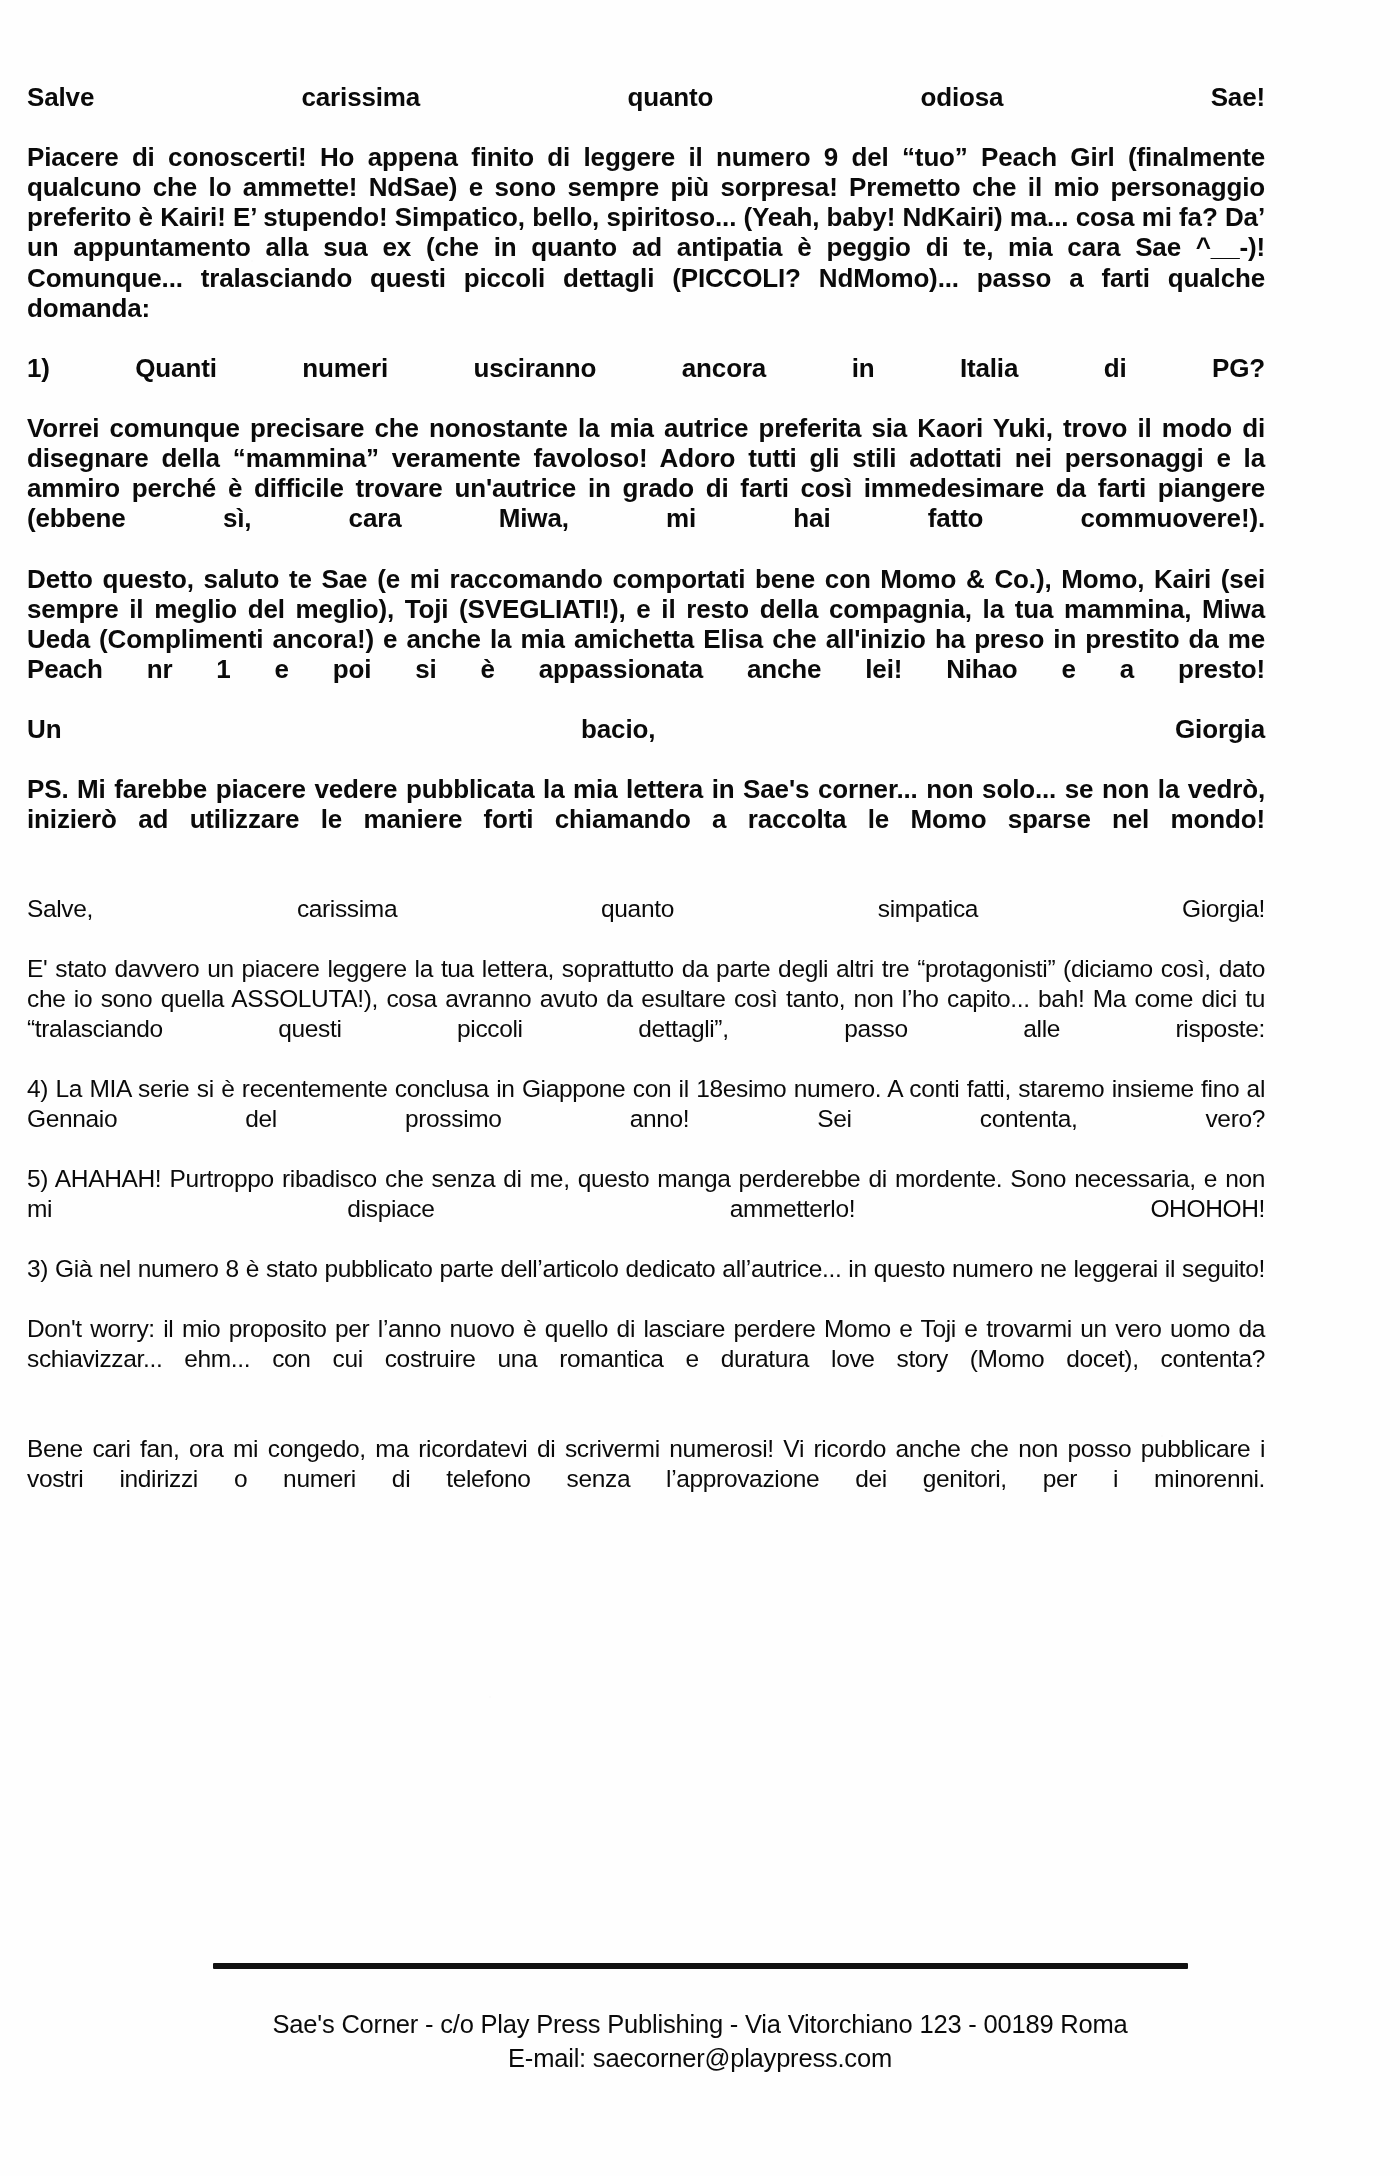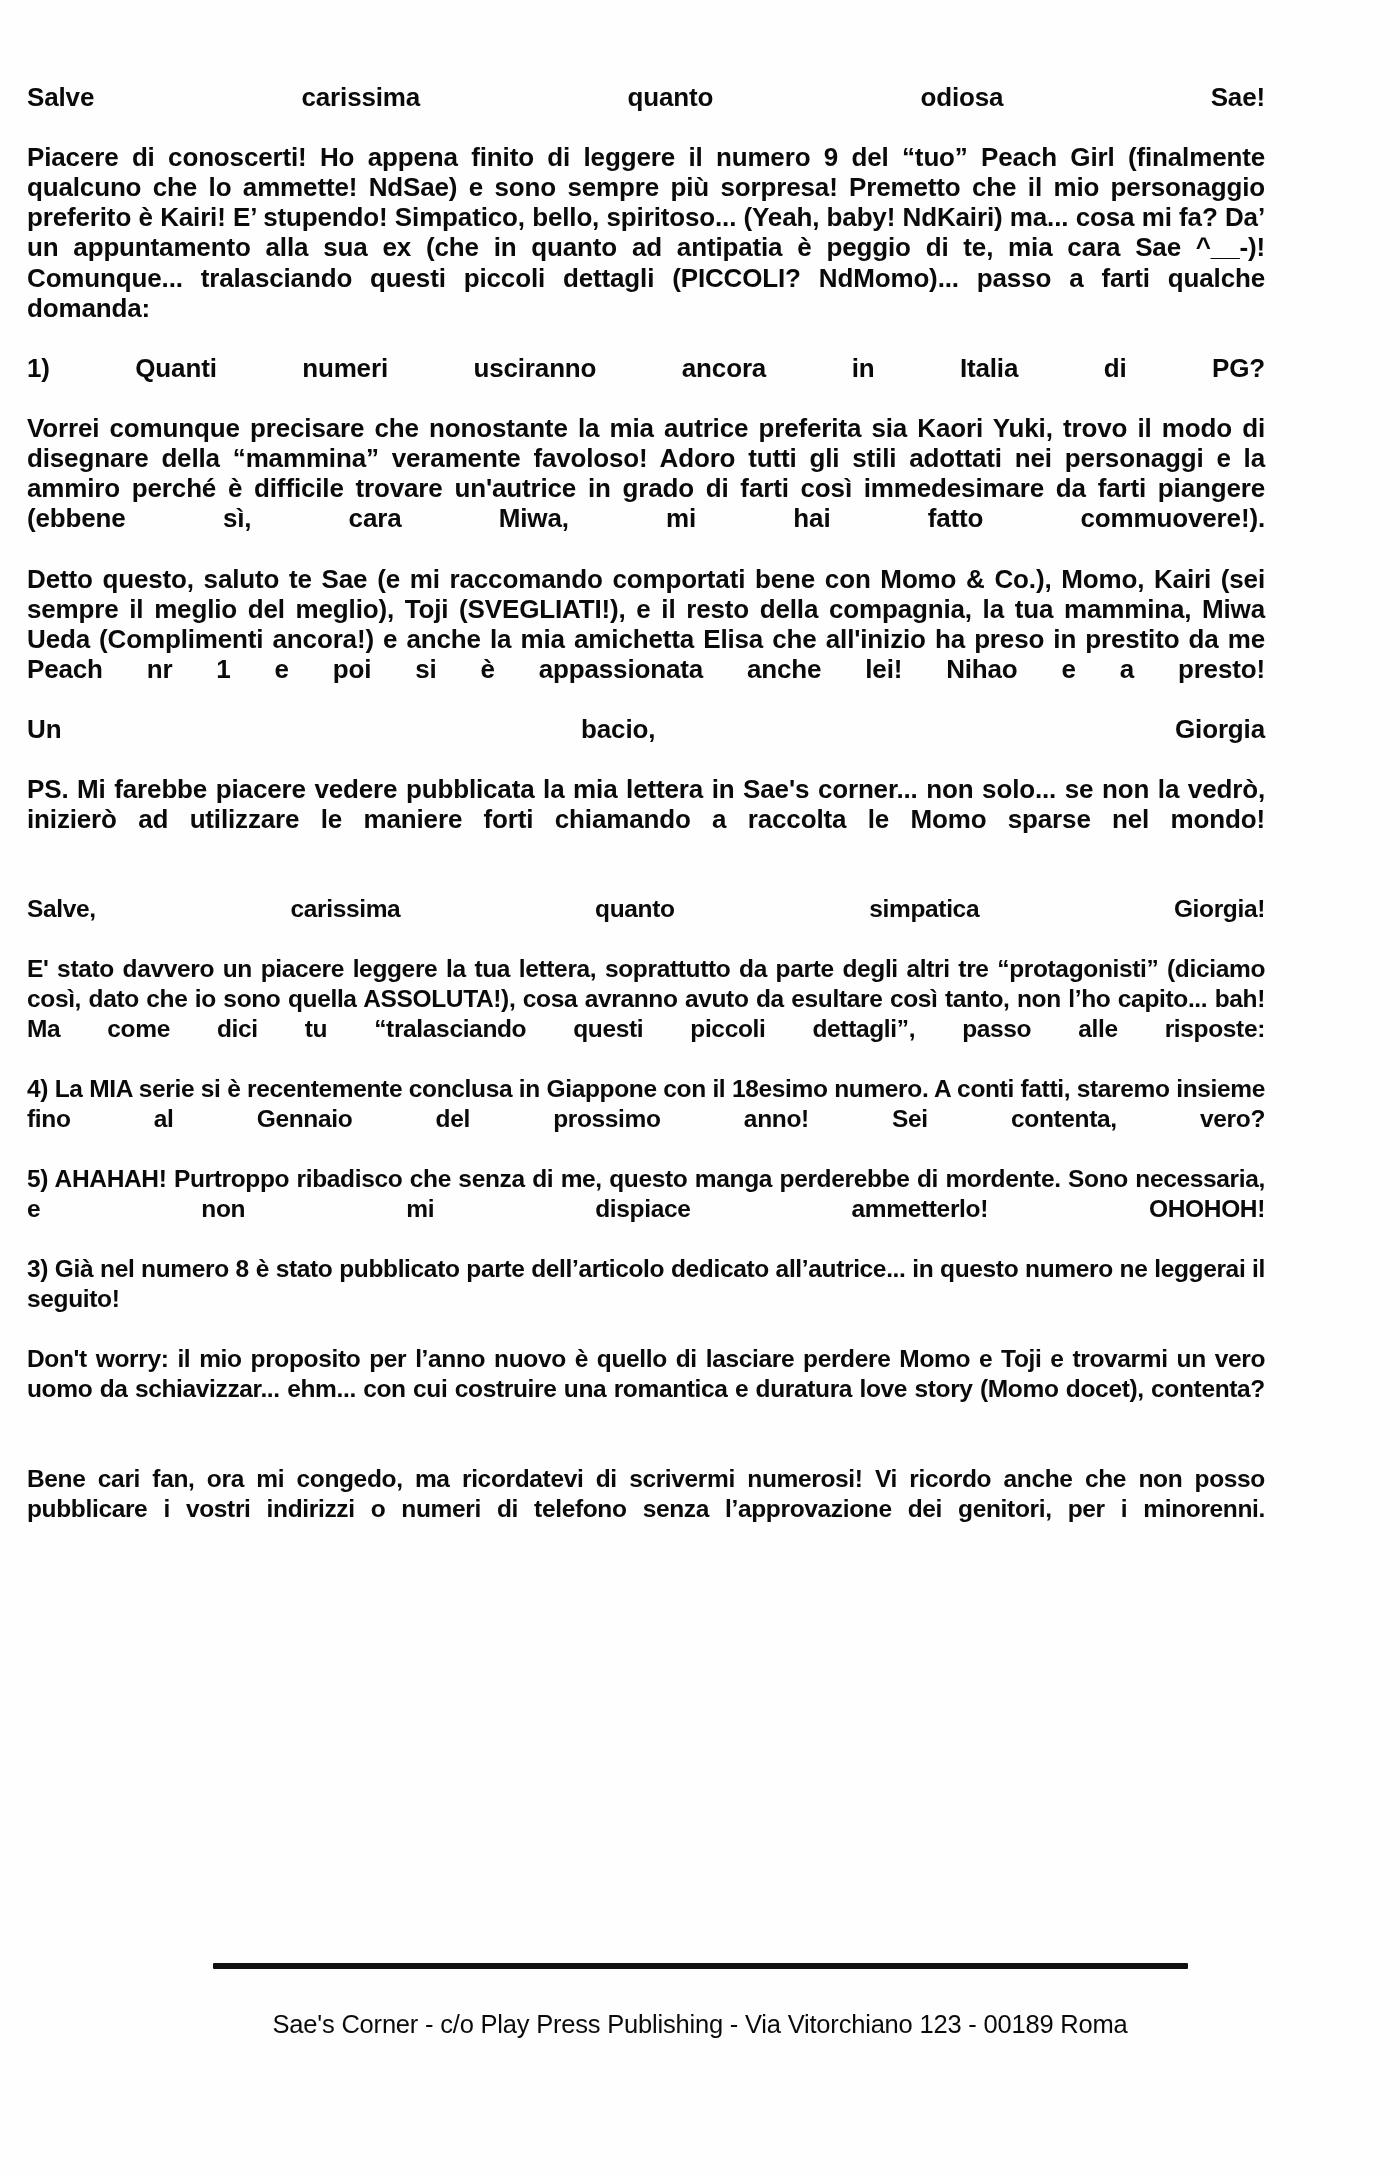--- a/index.html
+++ b/index.html
@@ -42,21 +42,21 @@
     line-height: 30.1px;
     letter-spacing: -0.15px;
     text-align: justify;
     text-justify: inter-word;
     word-spacing: 0.2px;
   }
   .letter-in p { margin: 0; }
 
   
   .letter-out {
-    font-weight: 700;
+    font-weight: 400;
     font-size: 24.5px;
     line-height: 30.0px;
     letter-spacing: -0.35px;
     text-align: justify;
     text-justify: inter-word;
   }
   .letter-out p { margin: 0; }
 
   .gap-block { height: 30px; }
 
@@ -119,13 +119,14 @@
 
   <section class="letter-out">
     <p>Bene cari fan, ora mi congedo, ma ricordatevi di scrivermi numerosi! Vi ricordo anche che non posso pubblicare i vostri indirizzi o numeri di telefono senza l’approvazione dei genitori, per i minorenni.</p>
   </section>
 
 </div>
 
 <div class="footer">
   <div class="rule"></div>
   <div class="footer-line">Sae's Corner - c/o Play Press Publishing - Via Vitorchiano 123 - 00189 Roma</div>
+  <div class="footer-line">E-mail: saecorner@playpress.com</div>
 </div>
 
 </body></html>

